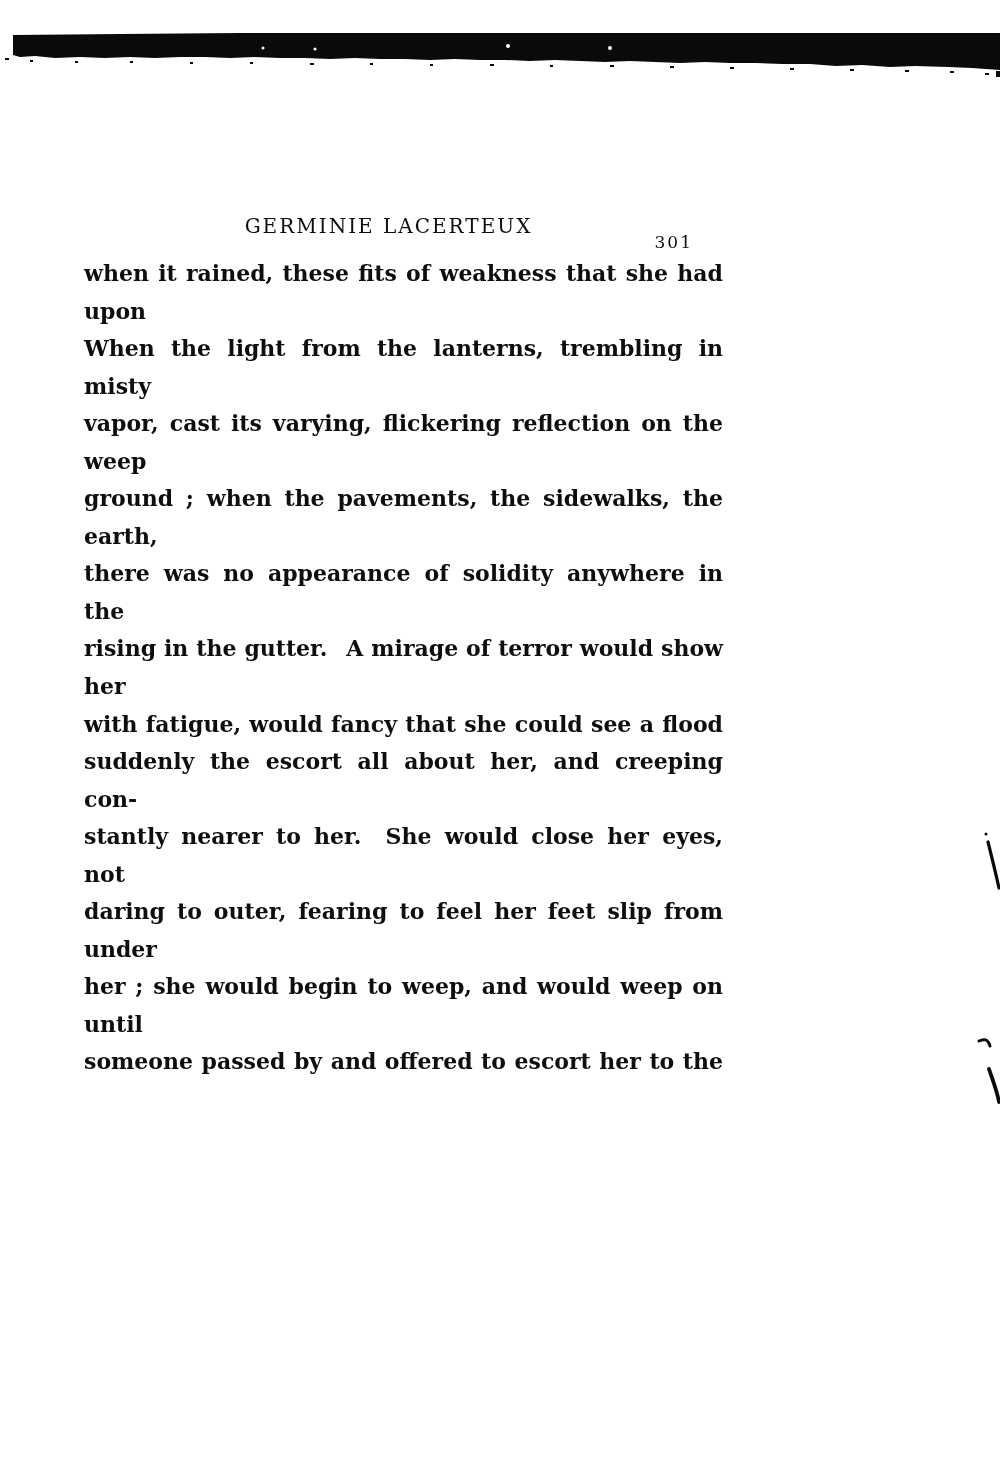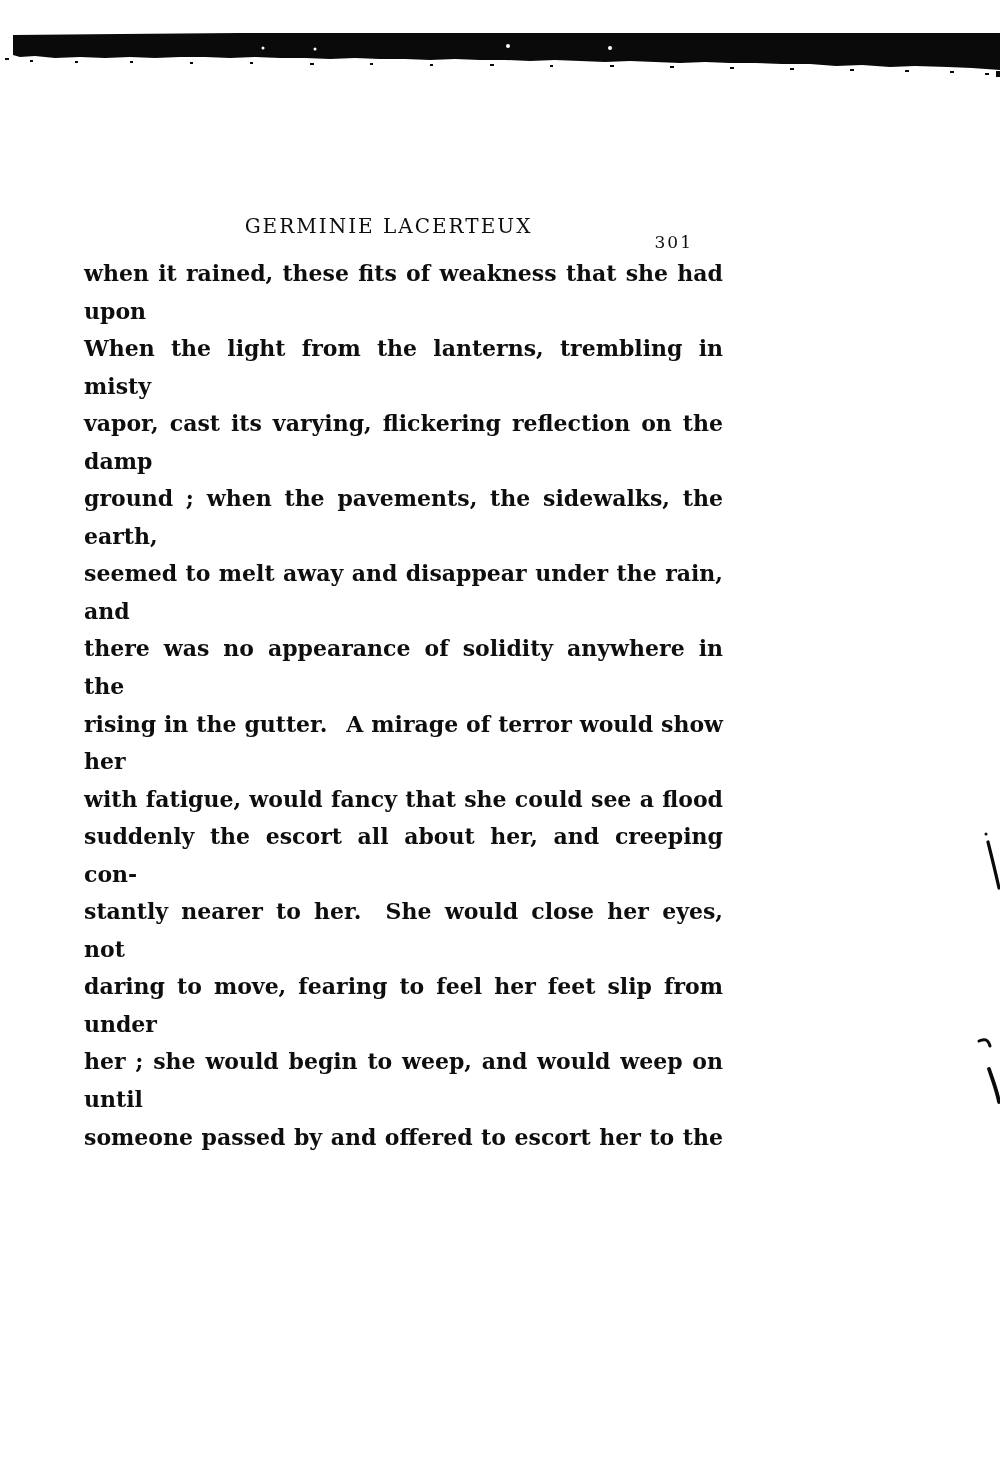--- a/index.html
+++ b/index.html
@@ -125,26 +125,25 @@
   </svg>
 
   <div class="running-head-row">
     <span class="running-head">GERMINIE LACERTEUX</span>
     <span class="page-number">301</span>
   </div>
 
   <div class="text-block">
     <div class="text-line">when it rained, these fits of weakness that she had upon</div>
     <div class="text-line">When the light from the lanterns, trembling in misty</div>
-    <div class="text-line">vapor, cast its varying, flickering reflection on the damp</div>
+    <div class="text-line">vapor, cast its varying, flickering reflection on the weep</div>
     <div class="text-line">ground ; when the pavements, the sidewalks, the earth,</div>
-    <div class="text-line">seemed to melt away and disappear under the rain, and</div>
     <div class="text-line">there was no appearance of solidity anywhere in the</div>
     <div class="text-line">rising in the gutter.  A mirage of terror would show her</div>
     <div class="text-line">with fatigue, would fancy that she could see a flood</div>
     <div class="text-line">suddenly the escort all about her, and creeping con-</div>
     <div class="text-line">stantly nearer to her.  She would close her eyes, not</div>
-    <div class="text-line">daring to move, fearing to feel her feet slip from under</div>
+    <div class="text-line">daring to outer, fearing to feel her feet slip from under</div>
     <div class="text-line">her ; she would begin to weep, and would weep on until</div>
     <div class="text-line">someone passed by and offered to escort her to the</div>
   </div>
 
 </div>
 
 </body></html>

